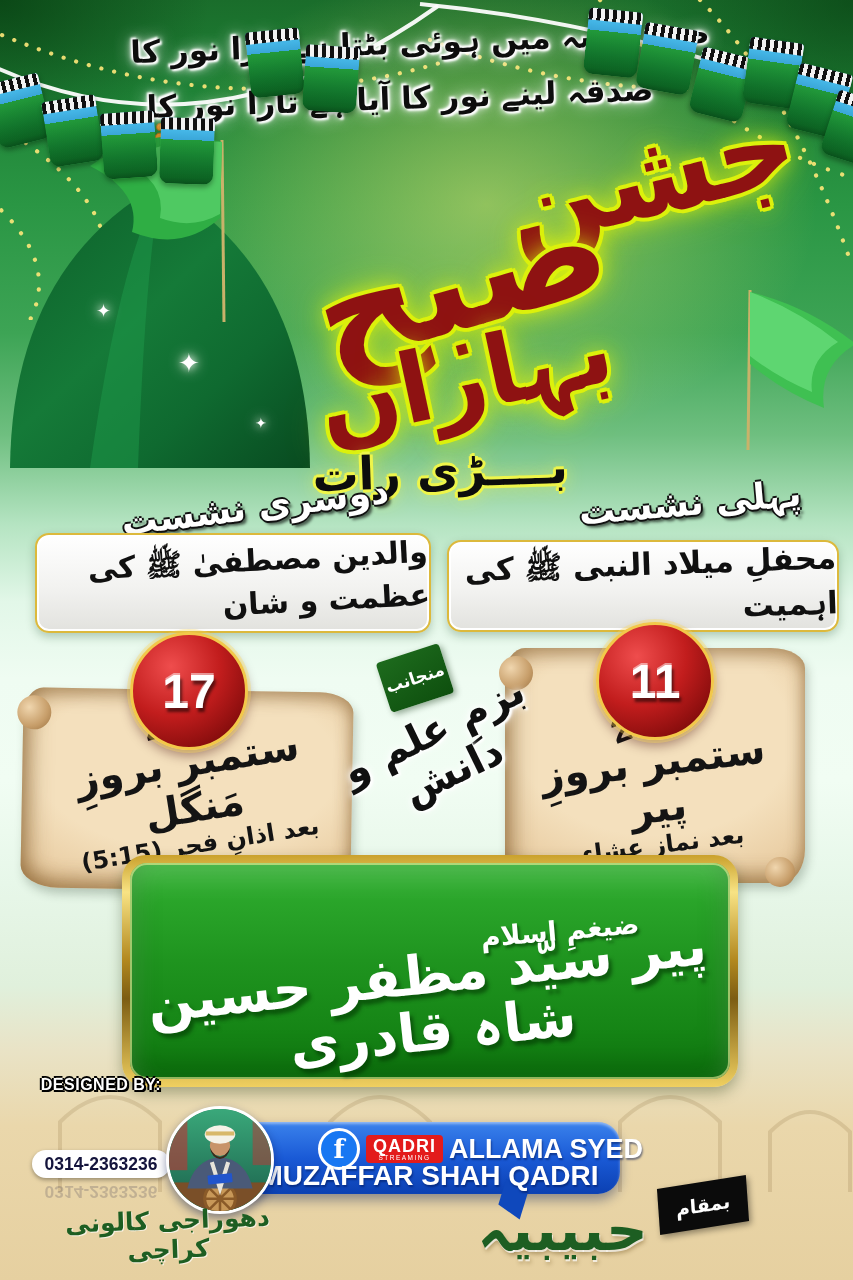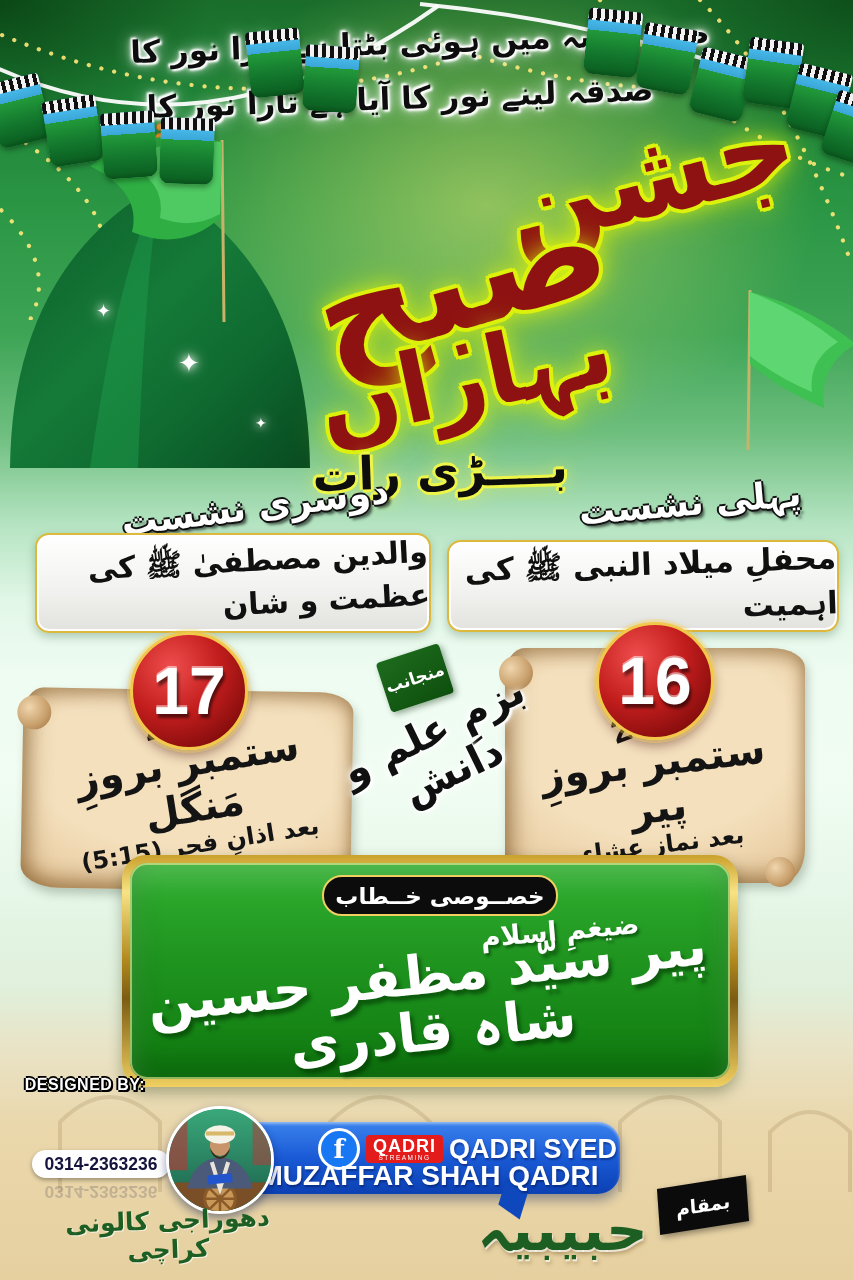--- a/index.html
+++ b/index.html
@@ -52,21 +52,21 @@
     border-radius:20px 34px 24px 38px/28px 20px 34px 22px;
     box-shadow:inset 0 8px 16px rgba(120,78,28,.35),inset 0 -10px 18px rgba(120,78,28,.42),
       inset 12px 0 20px rgba(120,78,28,.28),3px 6px 10px rgba(40,60,40,.25);}
   .scroll::before,.scroll::after{content:"";position:absolute;border-radius:50%;
     background:radial-gradient(circle at 35% 35%,#f0d6ae,#c79e6a 60%,#9a7140);}
   .scroll::before{width:34px;height:34px;left:-6px;top:8px;}
   .scroll::after{width:30px;height:30px;right:10px;bottom:-4px;}
   .date-circle{border-radius:50%;width:112px;height:112px;display:flex;align-items:center;justify-content:center;
     background:radial-gradient(circle at 34% 28%,#ef4d4d,#c21d1d 45%,#7c0a0a 85%);
     border:3px solid #f2c84a;box-shadow:0 0 0 3px rgba(255,220,90,.35),0 6px 12px rgba(60,0,0,.4);}
-  .date-num{color:#fff;font-weight:bold;font-size:66px;text-shadow:2px 4px 3px rgba(0,0,0,.55),0 -2px 0 rgba(255,255,255,.5);}
+  .date-num{color:#fff;font-weight:bold;font-size:48px;text-shadow:2px 4px 3px rgba(0,0,0,.55),0 -2px 0 rgba(255,255,255,.5);}
   .scroll-year{font-weight:bold;font-size:34px;color:#141414;}
   .scroll-month{font-weight:bold;font-size:40px;color:#141414;line-height:1.15;}
   .scroll-time{font-weight:bold;font-size:24px;color:#141414;}
   
   .org-tag{background:linear-gradient(160deg,#1d6b1d,#0e4f0e);color:#fff;border-radius:4px;
     display:flex;align-items:center;justify-content:center;font-size:17px;font-weight:bold;
     box-shadow:2px 3px 6px rgba(0,40,0,.4);}
   .org-name{color:#101010;font-weight:bold;font-size:40px;text-align:center;line-height:1.12;
     text-shadow:0 0 6px #fff,0 0 12px #fff,2px 2px 2px #fff;}
   
@@ -187,59 +187,58 @@
     <span class="date-num">17</span>
   </div>
 
   <div class="abs scroll" style="left:505px;top:648px;width:300px;height:235px;"></div>
   <div class="abs" style="left:515px;top:700px;width:280px;transform:rotate(-7deg);text-align:center;">
     <div class="scroll-year" style="transform:rotate(-14deg);">2024</div>
     <div class="scroll-month urdu">ستمبر بروزِ پیر</div>
     <div class="scroll-time urdu">بعد نمازِ عشاء</div>
   </div>
   <div class="abs date-circle" style="left:596px;top:622px;">
-    <span class="date-num">16</span>
+    <span class="date-num">11</span>
   </div>
 
   <div class="abs org-tag urdu" style="left:382px;top:652px;width:66px;height:52px;transform:rotate(-18deg);">منجانب</div>
   <div class="abs" style="left:338px;top:706px;width:210px;transform:rotate(-26deg);">
     <div class="org-name urdu">بزمِ علم و</div>
     <div class="org-name urdu">دانش</div>
   </div>
 
   <div class="abs panel-frame" style="left:122px;top:855px;width:616px;height:232px;box-sizing:border-box;">
     <div class="panel-inner">
-      <div class="panel-pill urdu" style="left:192px;top:12px;width:232px;height:37px;">خصــوصی خــطاب</div>
       <div class="abs panel-small urdu" style="left:320px;top:52px;width:220px;text-align:center;transform:rotate(-5deg);">ضیغمِ اسلام</div>
       <div class="abs panel-name urdu" style="left:18px;top:84px;width:564px;transform:rotate(-6deg);">پیر سیّد مظفر حسین شاہ قادری</div>
     </div>
   </div>
 
   <svg class="abs arches" viewBox="0 0 853 130">
     <g fill="none" stroke="#7a5a28" stroke-width="4">
       <path d="M60 130 V60 Q110 10 160 60 V130"></path>
         <path d="M330 130 V60 Q380 10 430 60 V130"></path>
       <path d="M620 130 V60 Q670 10 720 60 V130"></path>
         <path d="M770 130 V70 Q810 30 850 70 V130"></path>
     </g>
   </svg>
 
-  <div class="abs designed-label" style="left:14px;top:1076px;width:142px;text-align:center;">DESIGNED BY:</div>
+  <div class="abs designed-label" style="left:30px;top:1076px;width:142px;text-align:center;">DESIGNED BY:</div>
   <div class="abs phone-pill" style="left:32px;top:1150px;width:138px;height:28px;">0314-2363236</div>
   <div class="abs phone-reflection" style="left:32px;top:1180px;width:138px;text-align:center;">0314-2363236</div>
 
   <div class="abs live-bar" style="left:228px;top:1122px;width:392px;height:72px;"></div>
   <div class="abs live-tail" style="left:500px;top:1186px;"></div>
   <div class="abs" style="left:318px;top:1128px;display:flex;align-items:center;gap:6px;">
     <div class="fb-circle">f</div>
     <div class="live-badge">
       <div class="live-word">QADRI</div>
       <div class="streaming-word">STREAMING</div>
     </div>
-    <div class="bar-name" style="font-size:27px;">QADRI SYED</div>
+    <div class="bar-name" style="font-size:27px;">ALLAMA SYED</div>
   </div>
   <div class="abs bar-name" style="left:248px;top:1160px;width:362px;text-align:center;font-size:28px;">MUZAFFAR SHAH QADRI</div>
 
   <div class="abs photo-ring" style="left:166px;top:1106px;width:102px;height:102px;">
     <svg width="102" height="102" viewBox="0 0 100 100">
       <defs>
           <linearGradient id="pbg" x1="0" y1="0" x2="0" y2="1">
         <stop offset="0" stop-color="#3aa87a"></stop>
             <stop offset="1" stop-color="#1a5f4a"></stop>
           </linearGradient>

